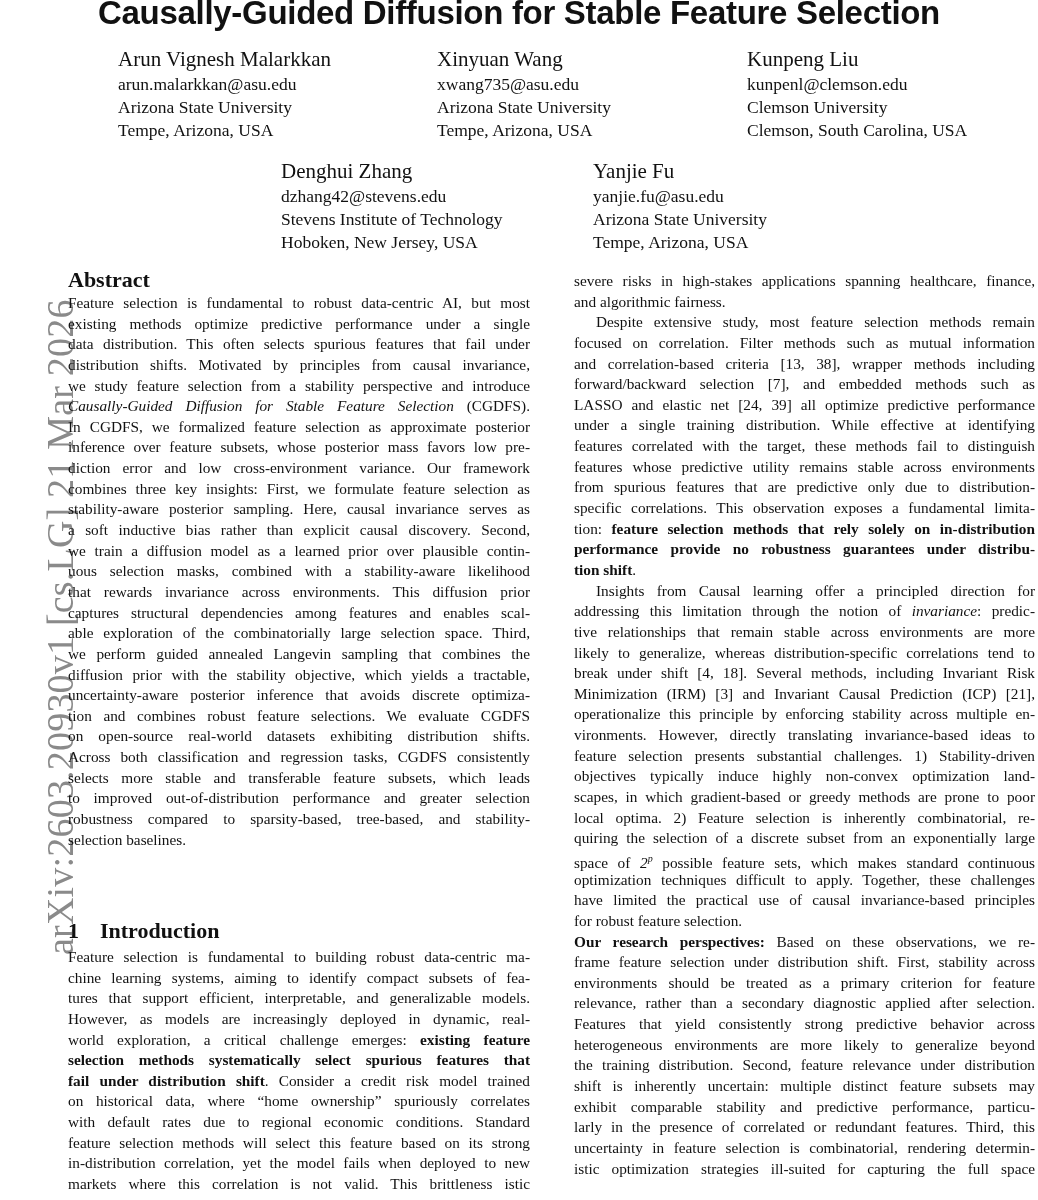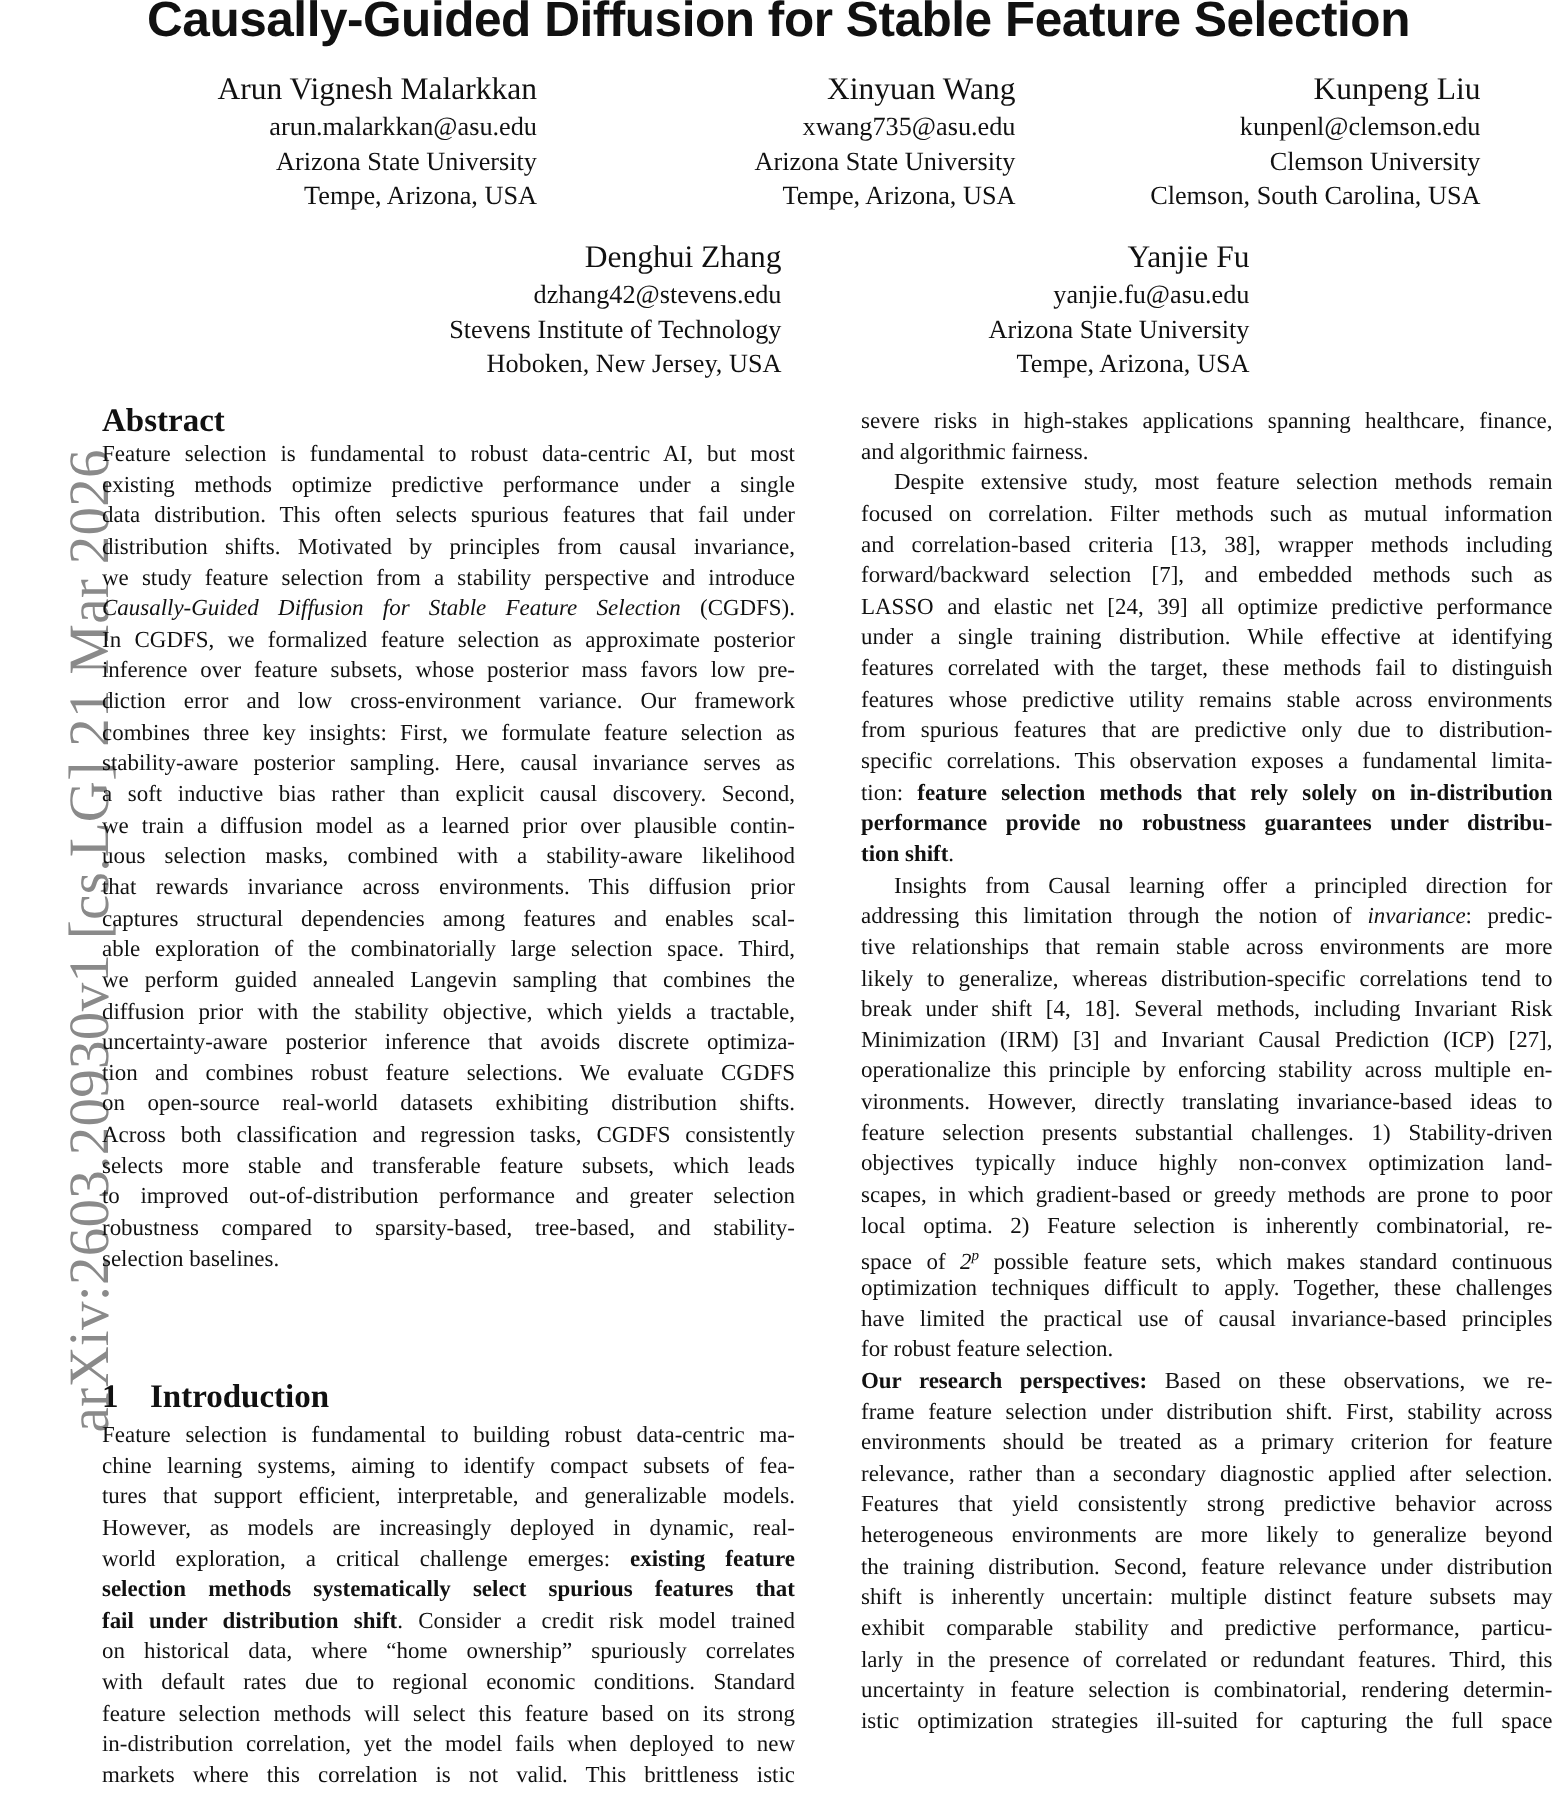--- a/index.html
+++ b/index.html
@@ -1,18 +1,18 @@
 <!DOCTYPE html>
 <html><head>
 <meta charset="utf-8">
 <style>
   html, body { margin: 0; padding: 0; background: #ffffff; }
   body { width: 1038px; height: 1200px; position: relative; overflow: hidden; color: #111; font-family: "Liberation Serif", serif; }
   .title { position: absolute; left: 0; width: 1100px; top: -6px; text-align: center; font-family: "Liberation Sans", sans-serif; font-weight: bold; font-size: 33px; letter-spacing: -0.3px; color: #111; }
-  .author { position: absolute; text-align: right; font-size: 17.5px; line-height: 23px; }
+  .author { position: absolute; text-align: left; font-size: 17.5px; line-height: 23px; }
   .author .name { font-size: 21px; line-height: 28px; display: block; }
   .author span { display: block; white-space: nowrap; }
   .side-stamp { position: absolute; left: 38px; top: 955px; transform-origin: 0 0; transform: rotate(-90deg); font-size: 38px; color: #8a8a8a; white-space: nowrap; letter-spacing: 0.2px; }
   .col { position: absolute; font-size: 15.3px; line-height: 20.65px; text-align: justify; }
   .col .ln { display: block; white-space: nowrap; text-align-last: justify; height: 20.65px; }
   .col .ln.last { text-align-last: left; }
   .col .ln.indent { padding-left: 22px; }
   .h-sec { font-weight: bold; font-size: 22px; line-height: 26px; height: 26px; display: block; }
   .h-sec .num { display: inline-block; width: 32px; }
   b { font-weight: bold; }
@@ -123,27 +123,28 @@
     <span class="ln">from spurious features that are predictive only due to distribution-</span>
     <span class="ln">specific correlations. This observation exposes a fundamental limita-</span>
     <span class="ln"><span>tion: </span><b>feature selection methods that rely solely on in-distribution</b></span>
     <span class="ln"><b>performance provide no robustness guarantees under distribu-</b></span>
     <span class="ln last"><b>tion shift</b><span>.</span></span>
     <span class="ln indent">Insights from Causal learning offer a principled direction for</span>
     <span class="ln"><span>addressing this limitation through the notion of </span><i>invariance</i><span>: predic-</span></span>
     <span class="ln">tive relationships that remain stable across environments are more</span>
     <span class="ln">likely to generalize, whereas distribution-specific correlations tend to</span>
     <span class="ln">break under shift [4, 18]. Several methods, including Invariant Risk</span>
-    <span class="ln">Minimization (IRM) [3] and Invariant Causal Prediction (ICP) [27],</span>
+    <span class="ln">Minimization (IRM) [3] and Invariant Causal Prediction (ICP) [21],</span>
     <span class="ln">operationalize this principle by enforcing stability across multiple en-</span>
     <span class="ln">vironments. However, directly translating invariance-based ideas to</span>
     <span class="ln">feature selection presents substantial challenges. 1) Stability-driven</span>
     <span class="ln">objectives typically induce highly non-convex optimization land-</span>
     <span class="ln">scapes, in which gradient-based or greedy methods are prone to poor</span>
     <span class="ln">local optima. 2) Feature selection is inherently combinatorial, re-</span>
+    <span class="ln">quiring the selection of a discrete subset from an exponentially large</span>
     <span class="ln"><span>space of </span><i>2</i><sup style="font-size:10px; font-style:italic;">p</sup><span> possible feature sets, which makes standard continuous</span></span>
     <span class="ln">optimization techniques difficult to apply. Together, these challenges</span>
     <span class="ln">have limited the practical use of causal invariance-based principles</span>
     <span class="ln last">for robust feature selection.</span>
     <span class="ln"><b>Our research perspectives:</b><span> Based on these observations, we re-</span></span>
     <span class="ln">frame feature selection under distribution shift. First, stability across</span>
     <span class="ln">environments should be treated as a primary criterion for feature</span>
     <span class="ln">relevance, rather than a secondary diagnostic applied after selection.</span>
     <span class="ln">Features that yield consistently strong predictive behavior across</span>
     <span class="ln">heterogeneous environments are more likely to generalize beyond</span>

